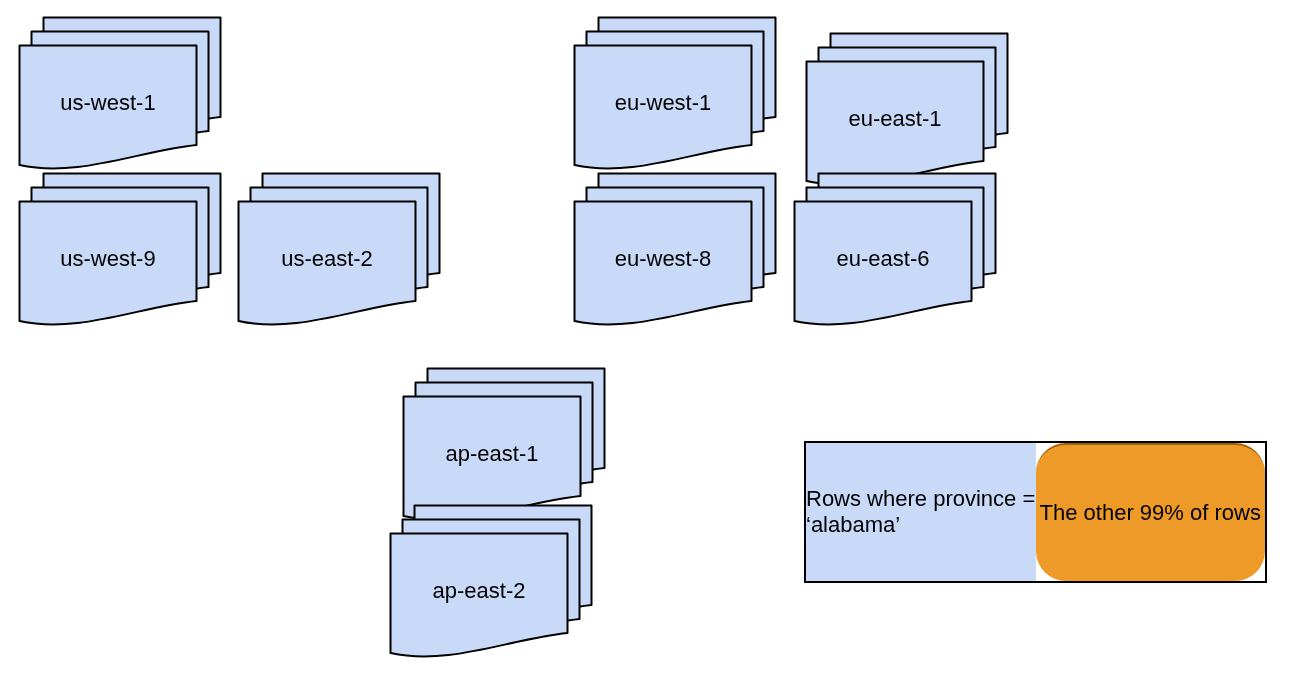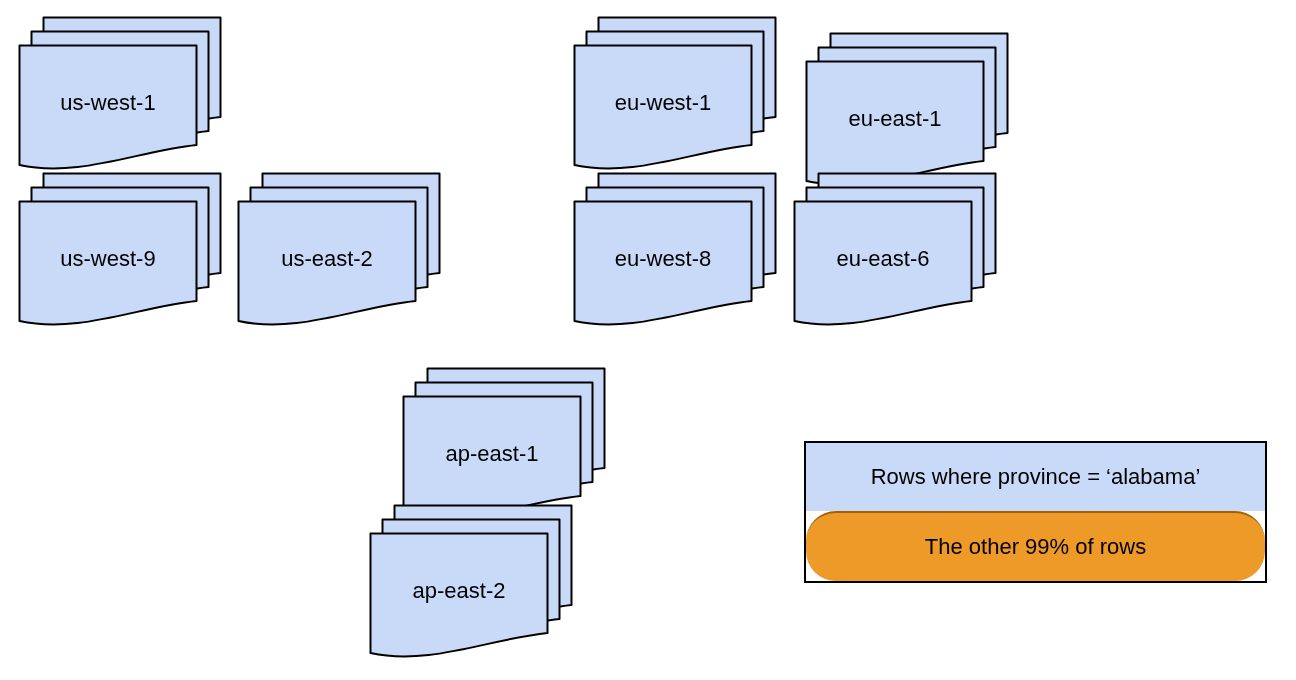--- a/index.html
+++ b/index.html
@@ -48,21 +48,20 @@
   }
   .legend {
     position: absolute;
     left: 804px;
     top: 441px;
     width: 463px;
     height: 142px;
     border: 2px solid #000000;
     box-sizing: border-box;
     display: flex;
-    flex-direction: column;
   }
   .legend-row {
     flex: 1;
     display: flex;
     align-items: center;
     justify-content: center;
     font-size: 22px;
     color: #000000;
   }
   .legend-row.blue   { background: var(--blue); }
@@ -181,21 +180,21 @@
       </svg>
     <svg class="sheet mid">
         <use href="#doc-shape"></use>
       </svg>
     <svg class="sheet front">
         <use href="#doc-shape"></use>
       </svg>
     <div class="stack-label">ap-east-1</div>
   </div>
 
-  <div class="stack blue" style="left:369px; top:504px;">
+  <div class="stack blue" style="left:389px; top:504px;">
     <svg class="sheet back">
         <use href="#doc-shape"></use>
       </svg>
     <svg class="sheet mid">
         <use href="#doc-shape"></use>
       </svg>
     <svg class="sheet front">
         <use href="#doc-shape"></use>
       </svg>
     <div class="stack-label">ap-east-2</div>

